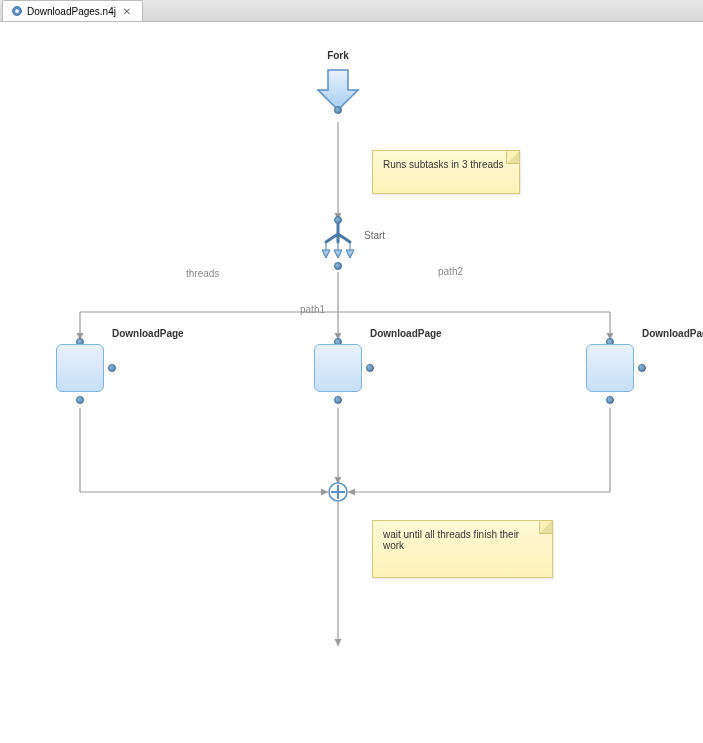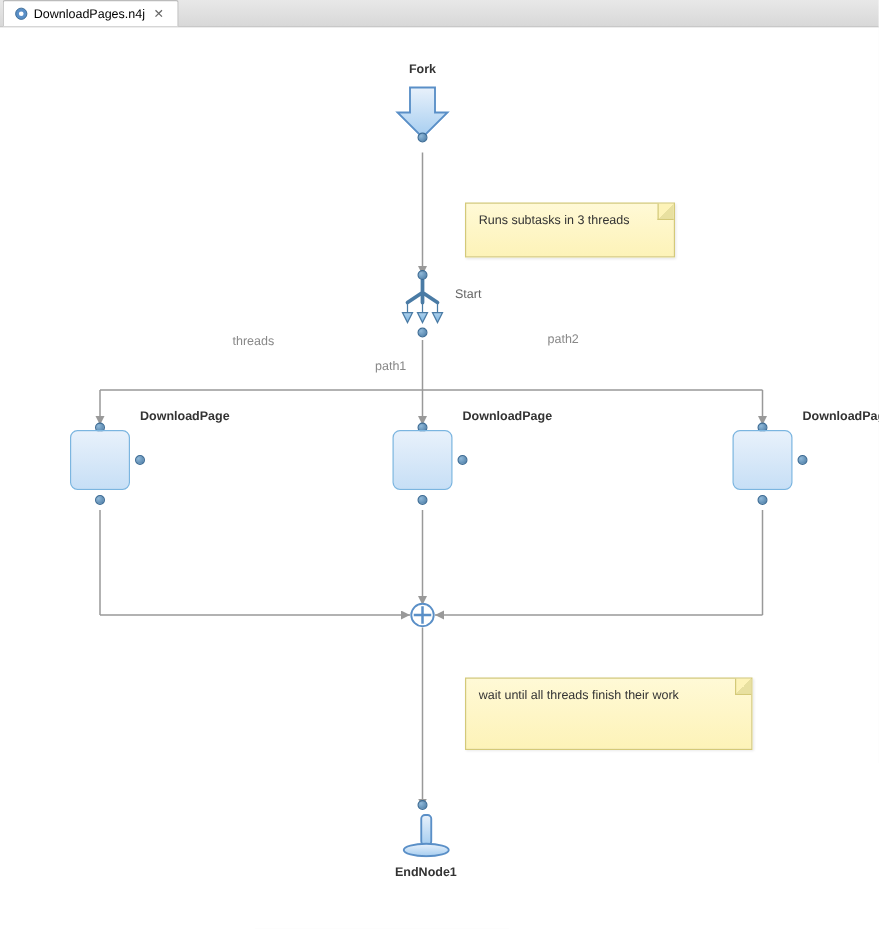--- a/index.html
+++ b/index.html
@@ -65,21 +65,21 @@
           <linearGradient id="sg" x1="0" y1="0" x2="0" y2="1">
             <stop offset="0" stop-color="#e8f1fb"></stop>
             <stop offset="1" stop-color="#a5cdf0"></stop>
           </linearGradient>
         </defs>
         <path d="M15,5 L35,5 L35,25 L45,25 L25,45 L5,25 L15,25 Z" fill="url(#sg)" stroke="#5a8fc7" stroke-width="1.5"></path>
       </svg>
     <div class="port" style="left:21px;top:56px"></div>
   </div>
 
-  <div class="note" style="left:372px;top:140px;width:168px;height:44px">
+  <div class="note" style="left:372px;top:128px;width:148px;height:44px">
     <span>Runs subtasks in 3 threads</span>
   </div>
 
   <div style="position:absolute;left:318px;top:200px">
     <div class="port" style="left:16px;top:-6px"></div>
     <svg width="40" height="40">
         <defs>
           <linearGradient id="fg" x1="0" y1="0" x2="0" y2="1">
             <stop offset="0" stop-color="#e0ecf9"></stop>
             <stop offset="1" stop-color="#7bb5e0"></stop>
@@ -88,21 +88,21 @@
       <path d="M20,2 L20,12 M20,12 L8,20 M20,12 L20,20 M20,12 L32,20" stroke="#4a7ba5" stroke-width="3" fill="none" stroke-linecap="round"></path>
       <path d="M8,20 L8,28 L4,28 L8,36 L12,28 L8,28" fill="url(#fg)" stroke="#4a7ba5"></path>
       <path d="M20,20 L20,28 L16,28 L20,36 L24,28 L20,28" fill="url(#fg)" stroke="#4a7ba5"></path>
       <path d="M32,20 L32,28 L28,28 L32,36 L36,28 L32,28" fill="url(#fg)" stroke="#4a7ba5"></path>
     </svg>
     <span class="node-label" style="position:absolute;left:46px;top:8px;font-weight:normal;color:#666"><span>Start</span></span>
     <div class="port" style="left:16px;top:40px"></div>
   </div>
 
   <div class="edge-label" style="position:absolute;left:186px;top:246px"><span>threads</span></div>
-  <div class="edge-label" style="position:absolute;left:300px;top:266px"><span>path1</span></div>
+  <div class="edge-label" style="position:absolute;left:300px;top:282px"><span>path1</span></div>
   <div class="edge-label" style="position:absolute;left:438px;top:244px"><span>path2</span></div>
 
   <div style="position:absolute;left:56px;top:322px">
     <div class="port" style="left:20px;top:-6px"></div>
     <div class="task-node"></div>
     <div class="port" style="left:52px;top:20px"></div>
     <div class="port" style="left:20px;top:52px"></div>
     <span class="node-label" style="position:absolute;left:56px;top:-16px"><span>DownloadPage</span></span>
   </div>
 
@@ -123,32 +123,18 @@
   </div>
 
   <div style="position:absolute;left:328px;top:460px">
     <svg width="20" height="20">
         <circle cx="10" cy="10" r="9" fill="#fff" stroke="#5a8fc7" stroke-width="1.5"></circle>
         <line x1="10" y1="3" x2="10" y2="17" stroke="#5a8fc7" stroke-width="2"></line>
         <line x1="3" y1="10" x2="17" y2="10" stroke="#5a8fc7" stroke-width="2"></line>
       </svg>
   </div>
 
-  <div class="note" style="left:372px;top:520px;width:230px;height:58px">
+  <div class="note" style="left:372px;top:498px;width:181px;height:58px">
     <span>wait until all threads finish their work</span>
   </div>
 
-  <div style="position:absolute;left:316px;top:624px;text-align:center">
-    <div class="port" style="left:18px;top:-6px"></div>
-    <svg width="44" height="40">
-        <defs>
-          <linearGradient id="eg" x1="0" y1="0" x2="0" y2="1">
-            <stop offset="0" stop-color="#e8f1fb"></stop>
-            <stop offset="1" stop-color="#a5cdf0"></stop>
-          </linearGradient>
-        </defs>
-        <rect x="18" y="6" width="8" height="24" rx="3" fill="url(#eg)" stroke="#5a8fc7" stroke-width="1.5"></rect>
-        <ellipse cx="22" cy="34" rx="18" ry="5" fill="url(#eg)" stroke="#5a8fc7" stroke-width="1.5"></ellipse>
-      </svg>
-    <div class="node-label" style="margin-top:4px"><span>EndNode1</span></div>
-  </div>
 
 </div>
 
 </body></html>

